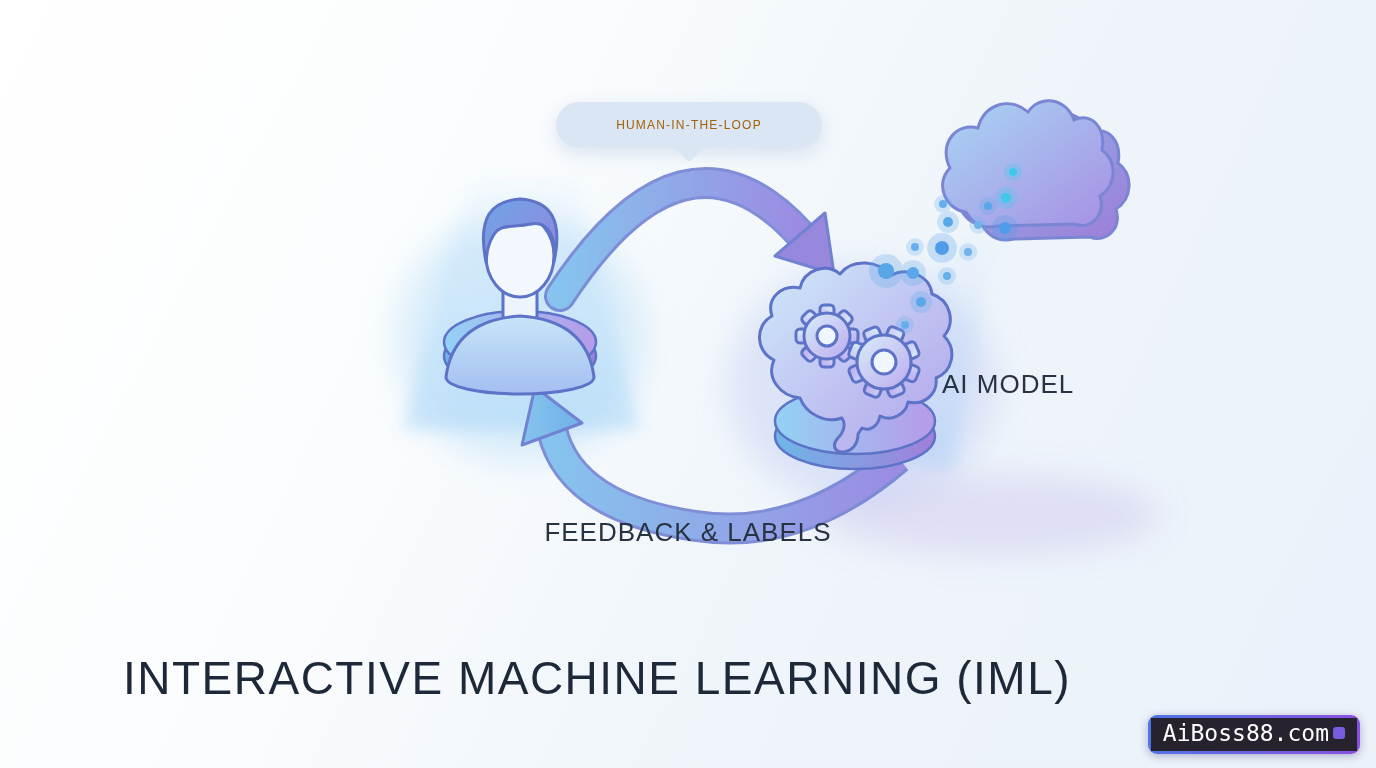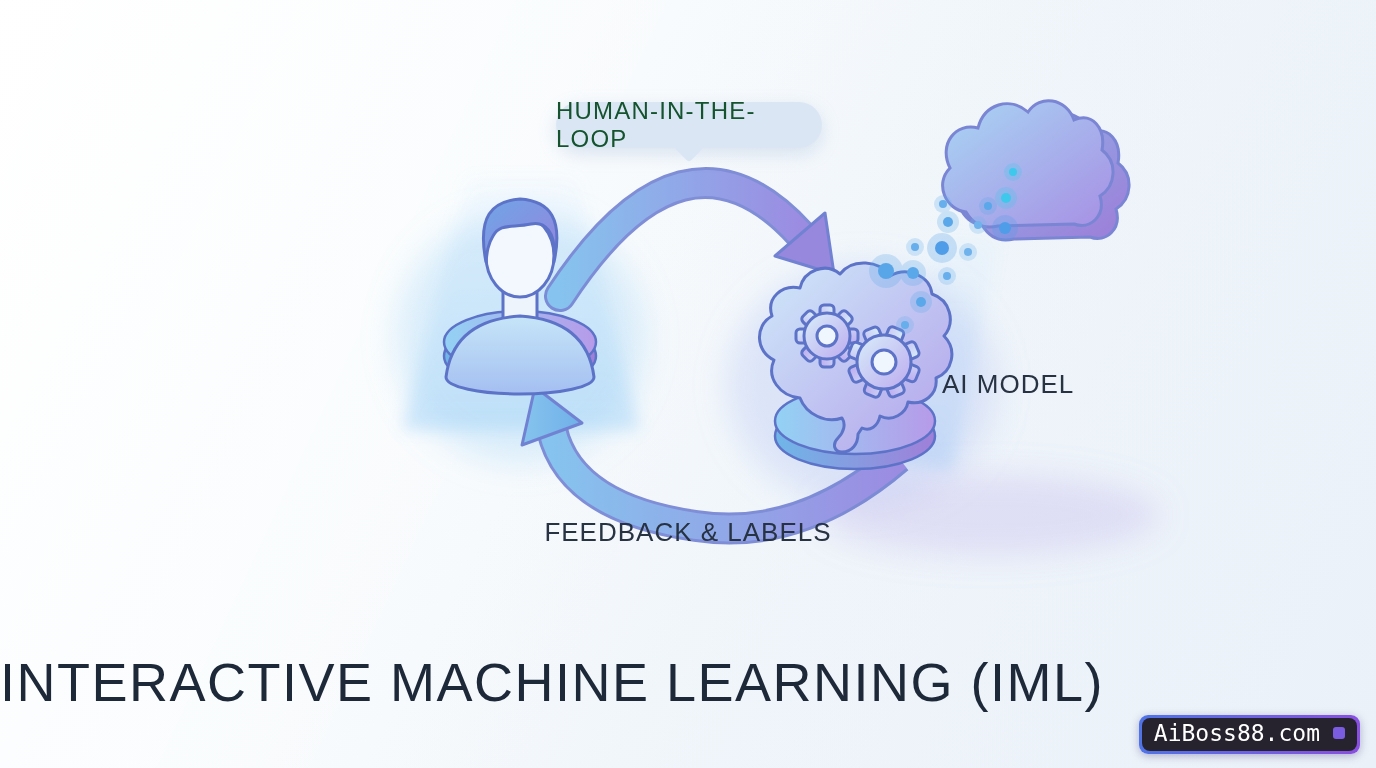--- a/index.html
+++ b/index.html
@@ -18,40 +18,40 @@
     position:absolute;left:556px;top:102px;width:266px;height:46px;
     background:#dbe6f5;border-radius:23px;
     display:flex;align-items:center;justify-content:center;
     box-shadow:0 6px 18px rgba(140,170,210,0.28);
   }
   .bubble-tail{
     position:absolute;left:122px;top:34px;width:22px;height:22px;
     background:#dbe6f5;transform:rotate(45deg);border-radius:4px;
   }
   .bubble-text{
-    position:relative;font-size:24px;letter-spacing:1.2px;color:#14532d;z-index:1;
+    position:relative;font-size:12px;letter-spacing:1.2px;color:#a16207;z-index:1;
   }
 
   .label{position:absolute;color:#273242;font-size:26px;letter-spacing:1px;}
   .label-ai{left:942px;top:369px;}
   .label-feedback{left:498px;top:517px;width:380px;text-align:center;}
 
   .title{
-    position:absolute;left:0;top:651px;width:1194px;
-    font-size:54px;letter-spacing:1.5px;color:#1d2838;font-weight:400;
+    position:absolute;left:0;top:651px;width:1194px;text-align:center;
+    font-size:46px;letter-spacing:1.5px;color:#1d2838;font-weight:400;
   }
 
   .watermark{
     position:absolute;right:16px;bottom:14px;padding:3px;border-radius:9px;
     background:linear-gradient(100deg,#4f74e8 0%,#8a4fe0 100%);
     box-shadow:0 2px 8px rgba(60,50,120,0.35);
   }
   .watermark-inner{
-    background:#27232e;border-radius:8px;padding:3px 12px 5px 12px;
-    display:flex;align-items:center;gap:13px;
+    background:#27232e;border-radius:0;padding:3px 12px 5px 12px;
+    display:flex;align-items:center;gap:4px;
   }
   .watermark-text{
     color:#ffffff;font-size:23px;font-family:"DejaVu Sans Mono",monospace;line-height:1.1;
   }
   .watermark-badge{
     width:12px;height:12px;border-radius:3px;background:#7a5ce0;display:inline-block;
   }
 </style>
 </head>
 <body>

